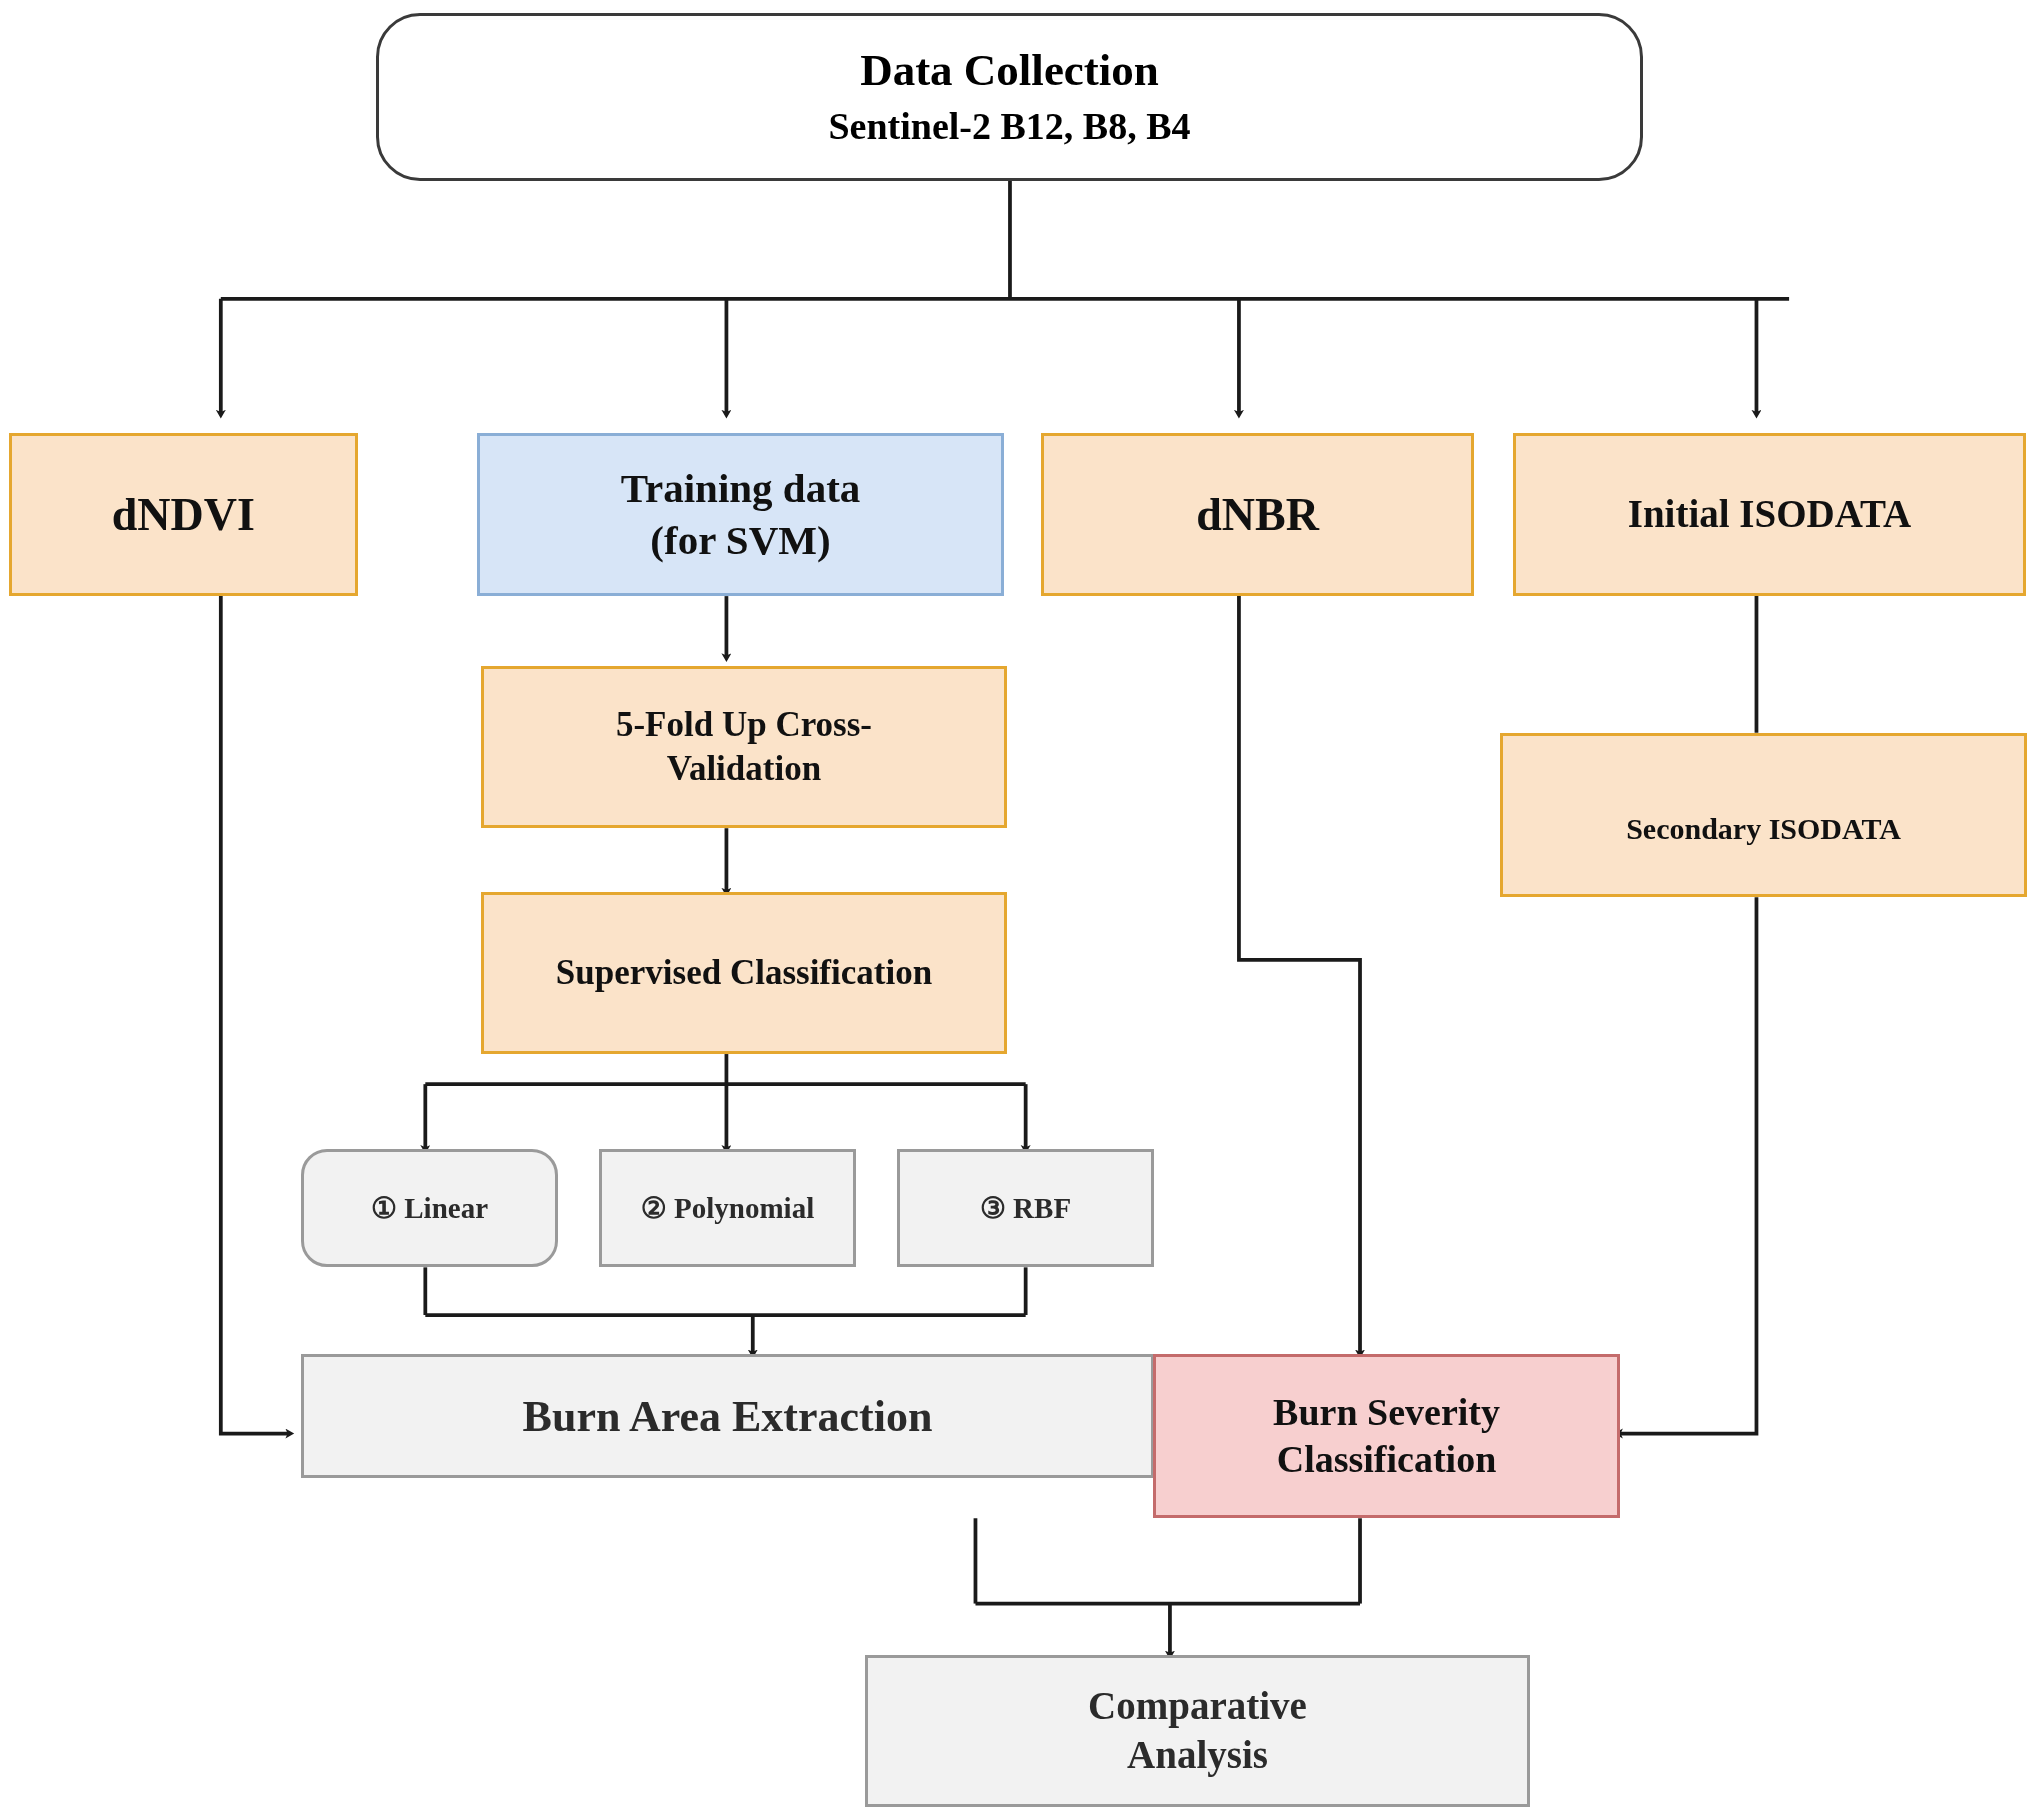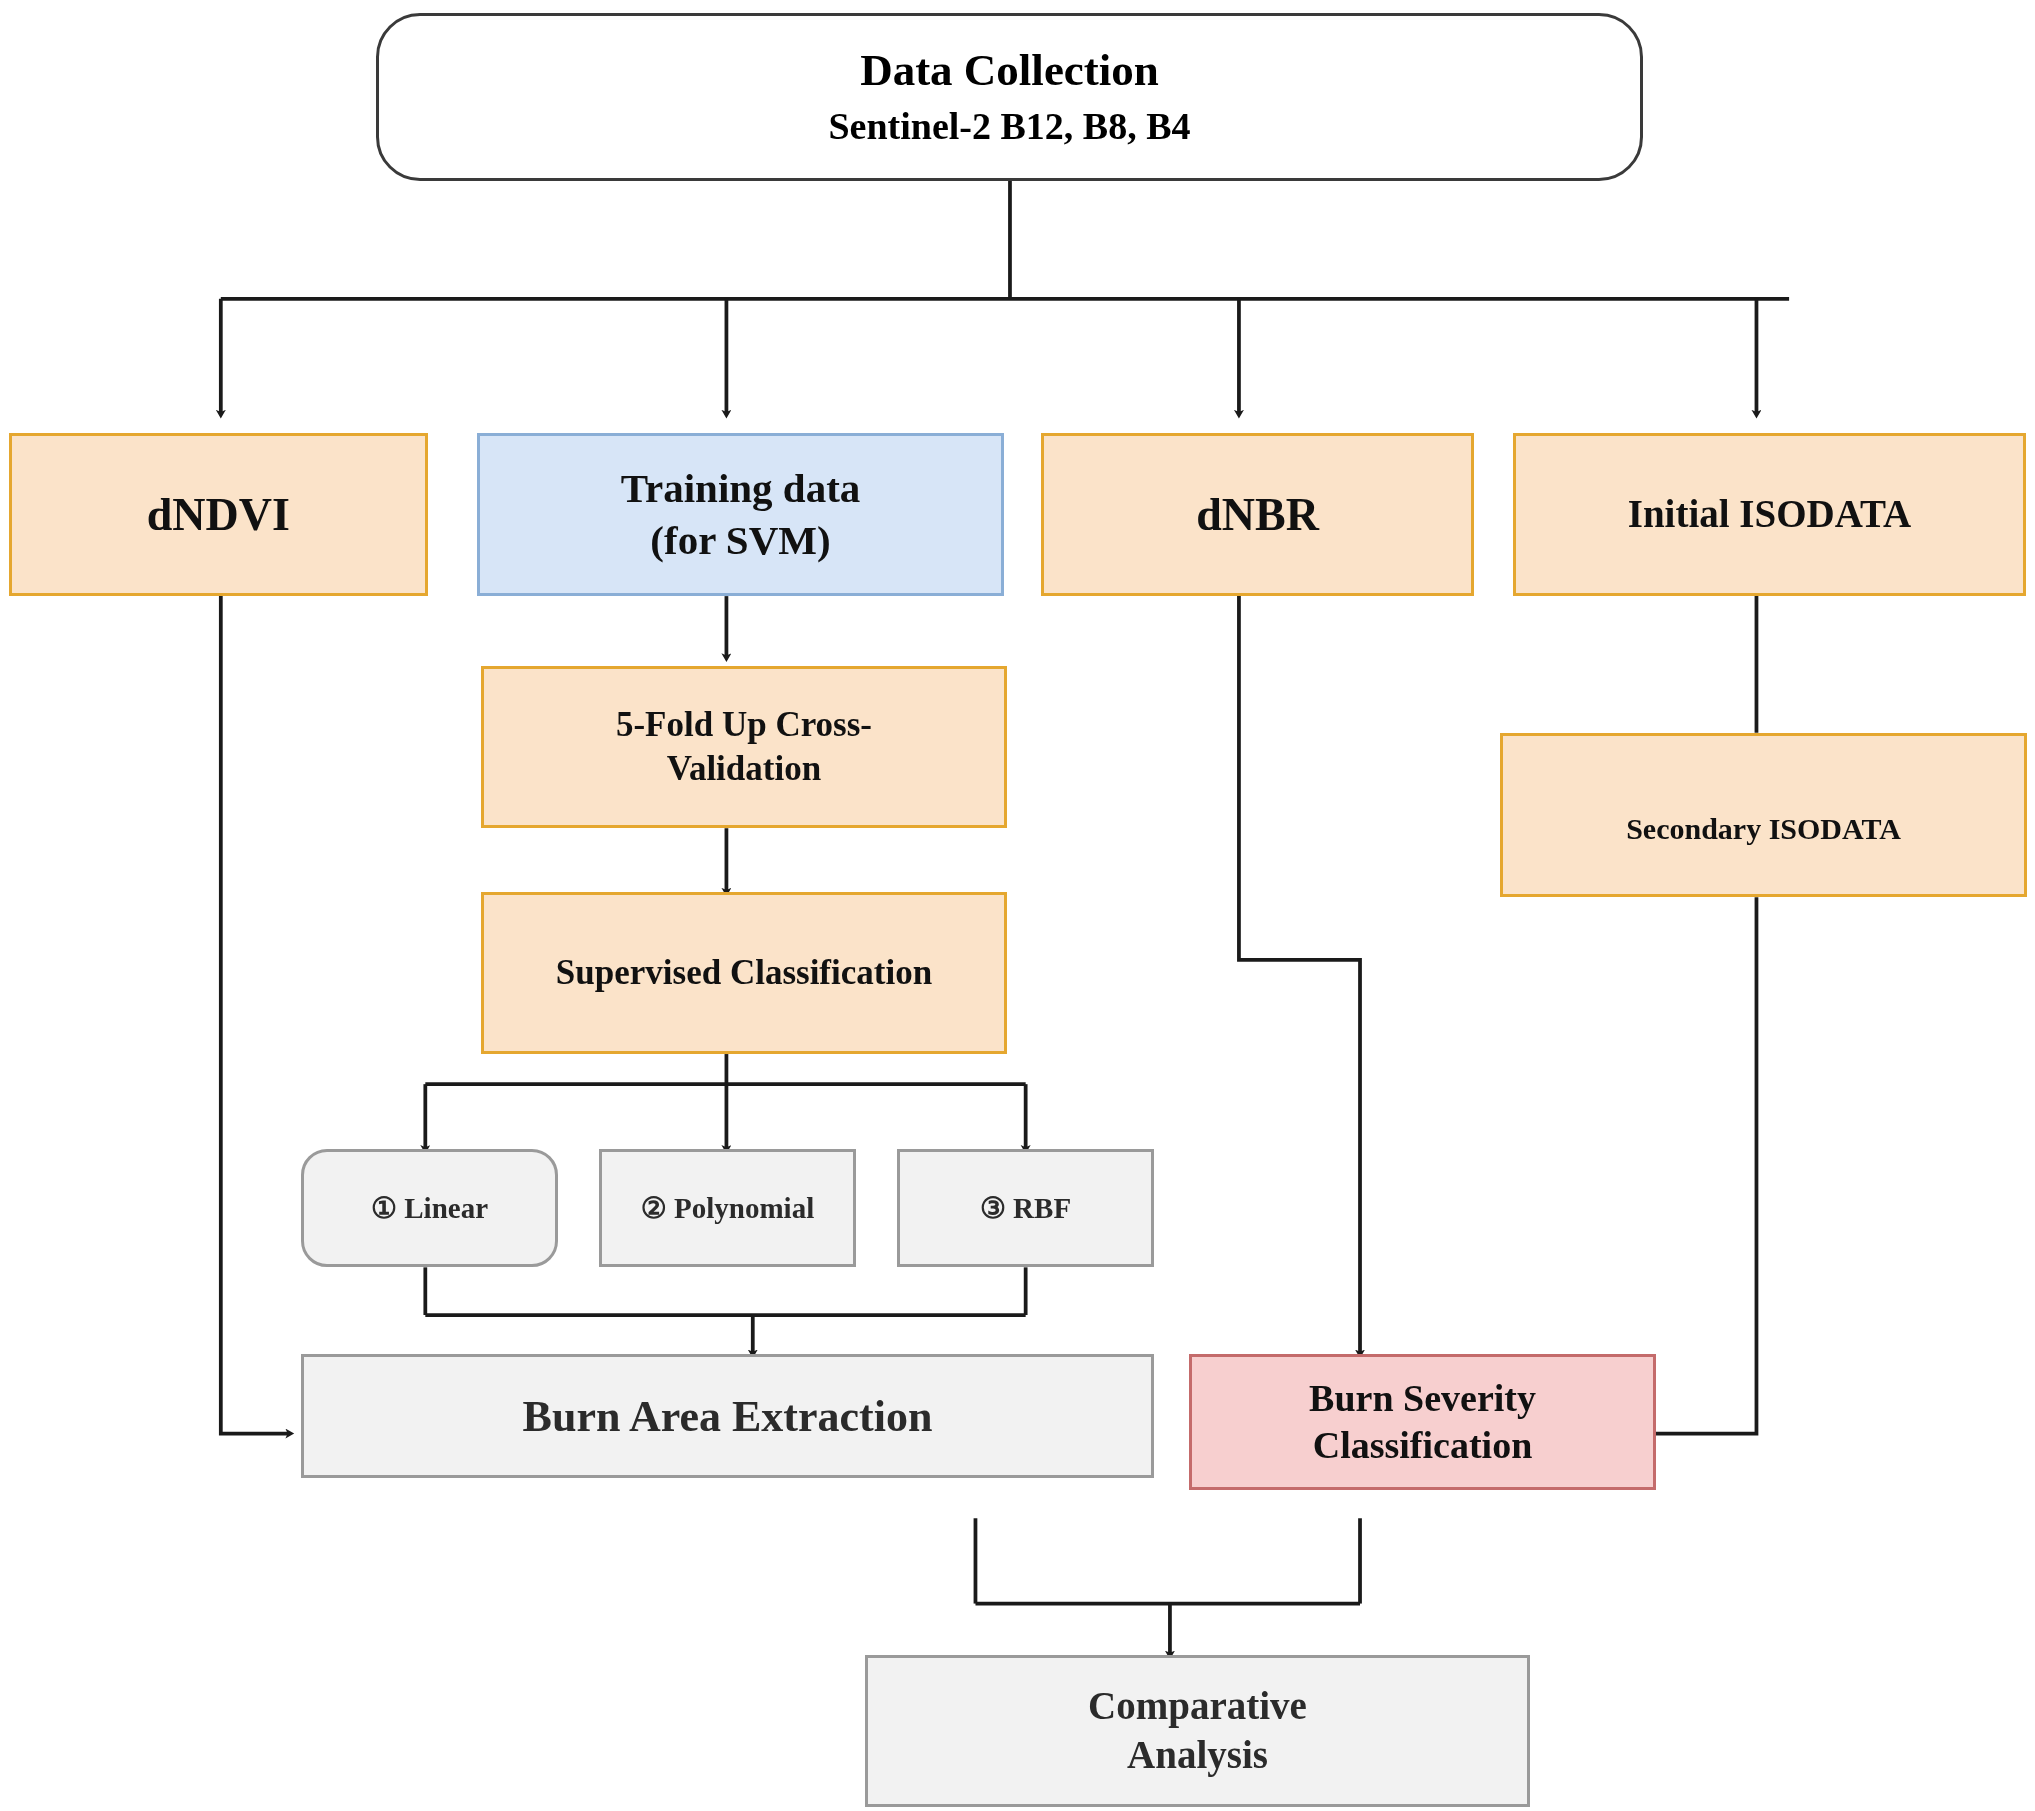--- a/index.html
+++ b/index.html
@@ -84,21 +84,21 @@
     </g>
   </svg>
 
   <div class="node n-start" style="left:376px;top:12.5px;width:1267px;height:168px;">
     <span class="txt">
       <span class="l1">Data Collection</span>
       <span class="l2">Sentinel-2 B12, B8, B4</span>
     </span>
   </div>
 
-  <div class="node n-orange fs-huge" style="left:8.8px;top:433px;width:419px;height:163px;text-align:center;">
+  <div class="node n-orange fs-huge" style="left:8.8px;top:433px;width:349px;height:163px;text-align:center;">
     <span class="txt">
       <span class="l1">dNDVI</span>
     </span>
   </div>
 
   <div class="node n-blue fs-big" style="left:477px;top:433px;width:527px;height:163px;">
     <span class="txt">
       <span class="l1">Training data</span>
       <span class="l2">(for SVM)</span>
     </span>
@@ -152,21 +152,21 @@
       <span class="l1">③ RBF</span>
     </span>
   </div>
 
   <div class="node n-grey" style="left:301px;top:1354px;width:853px;height:124px;">
     <span class="txt">
       <span class="l1" style="font-size:44px;">Burn Area Extraction</span>
     </span>
   </div>
 
-  <div class="node n-pink" style="left:1153px;top:1354px;width:467px;height:136px;margin-left:36px;">
+  <div class="node n-pink" style="left:1153px;top:1354px;width:467px;height:164px;">
     <span class="txt">
       <span class="l1" style="font-size:38px;">Burn Severity</span>
       <span class="l2" style="font-size:38px;">Classification</span>
     </span>
   </div>
 
   <div class="node n-grey" style="left:865px;top:1655px;width:665px;height:152px;">
     <span class="txt">
       <span class="l1" style="font-size:39px;">Comparative</span>
       <span class="l2" style="font-size:39px;">Analysis</span>

